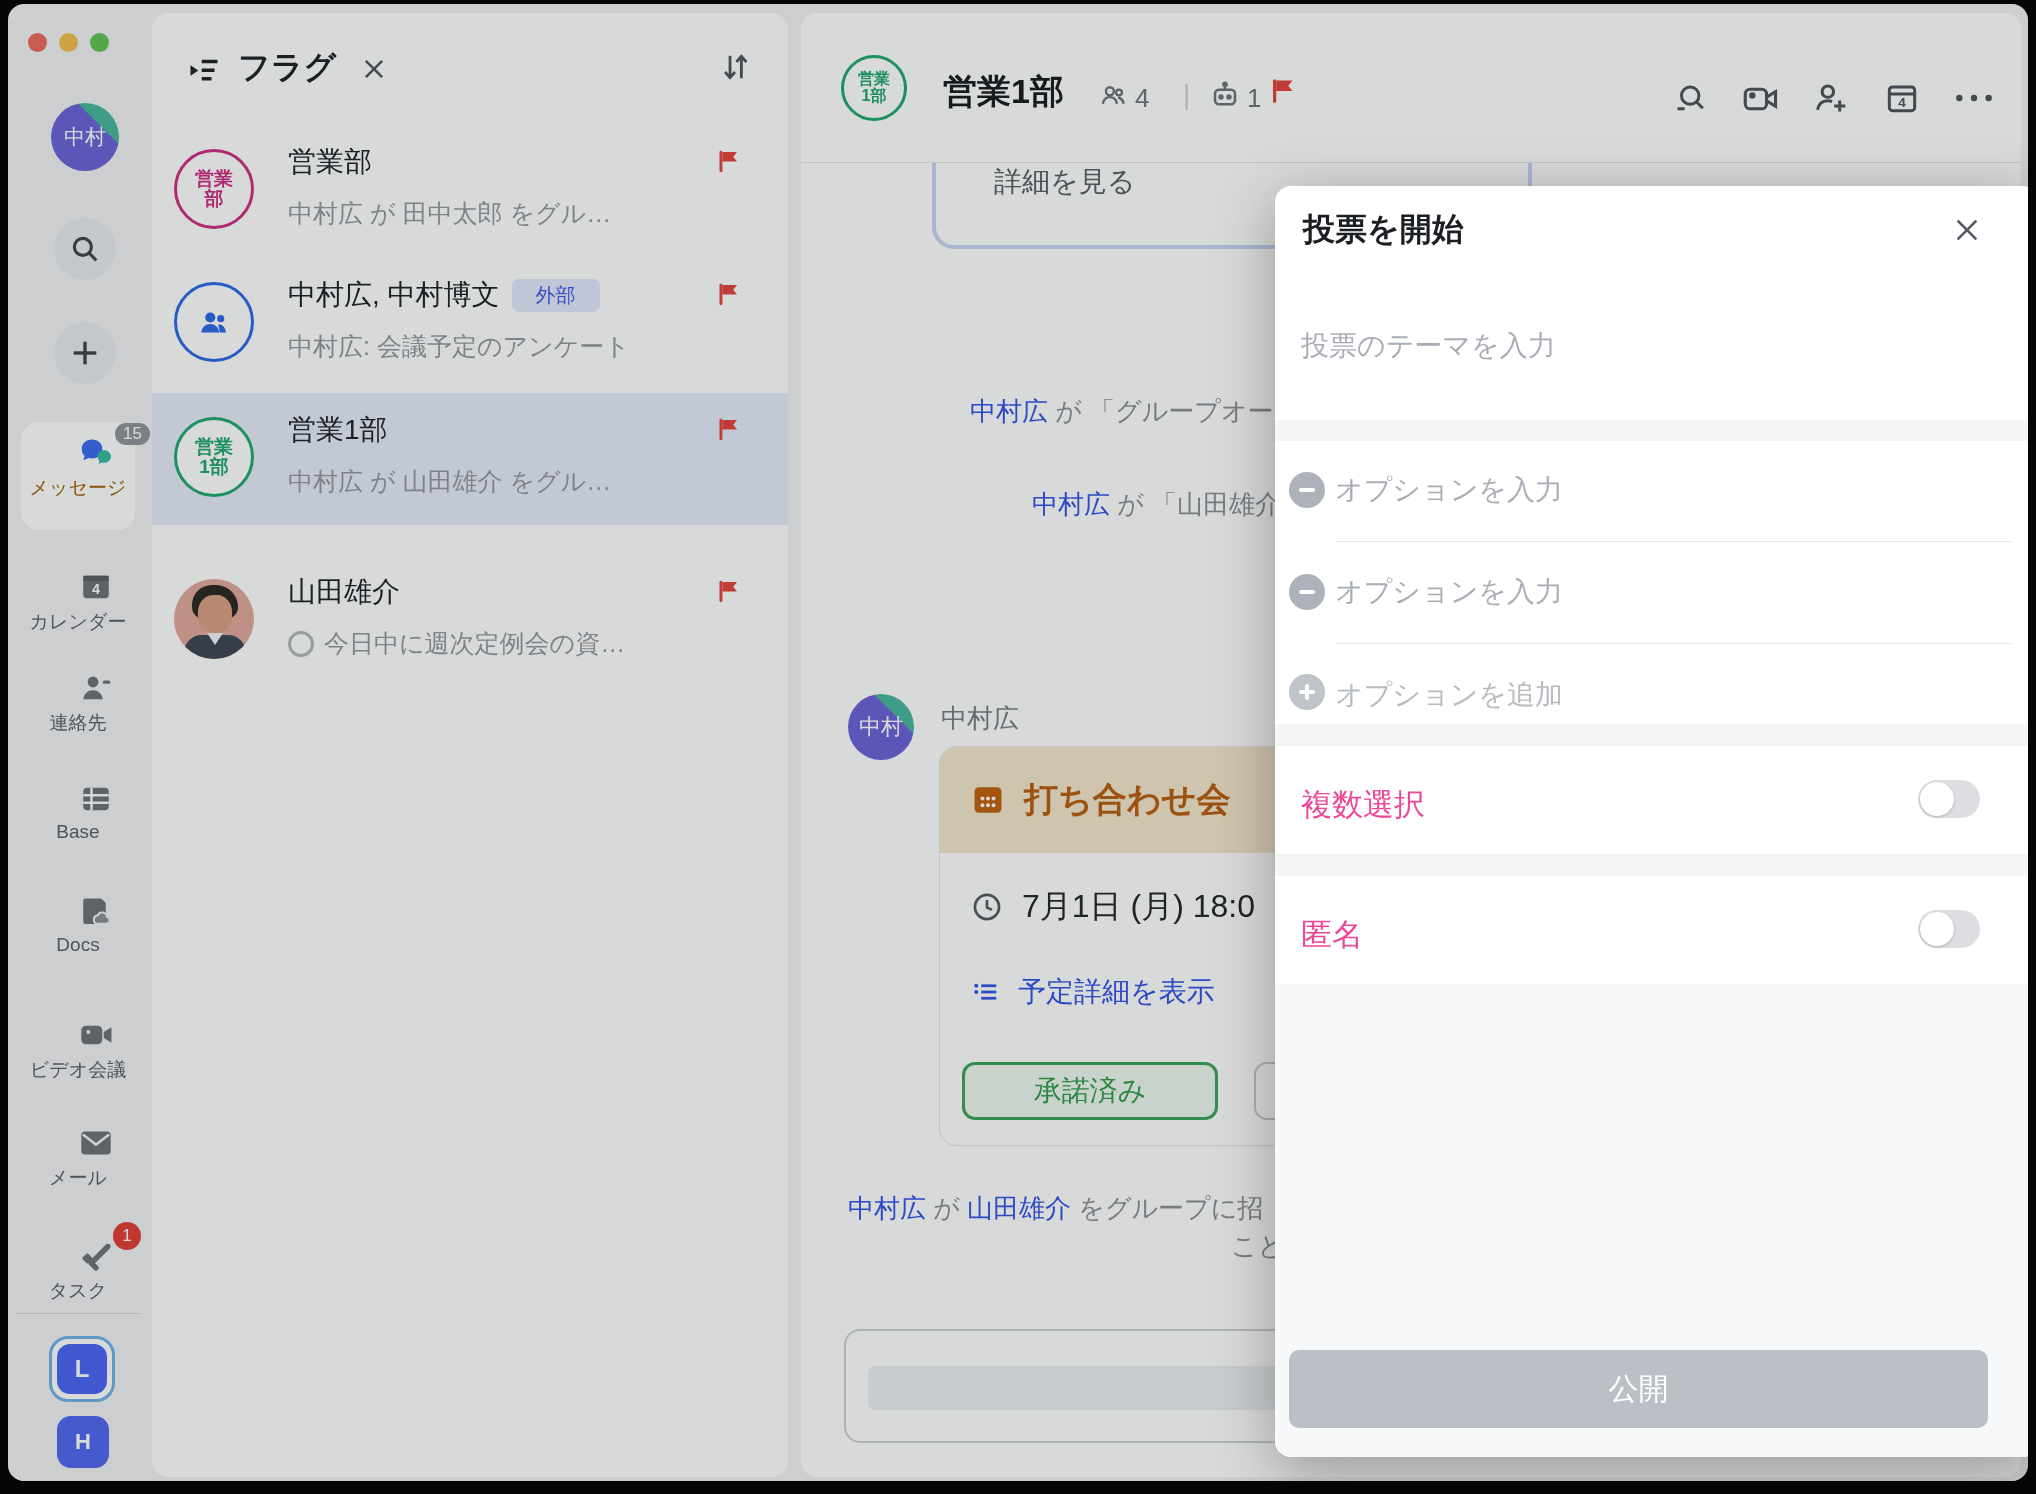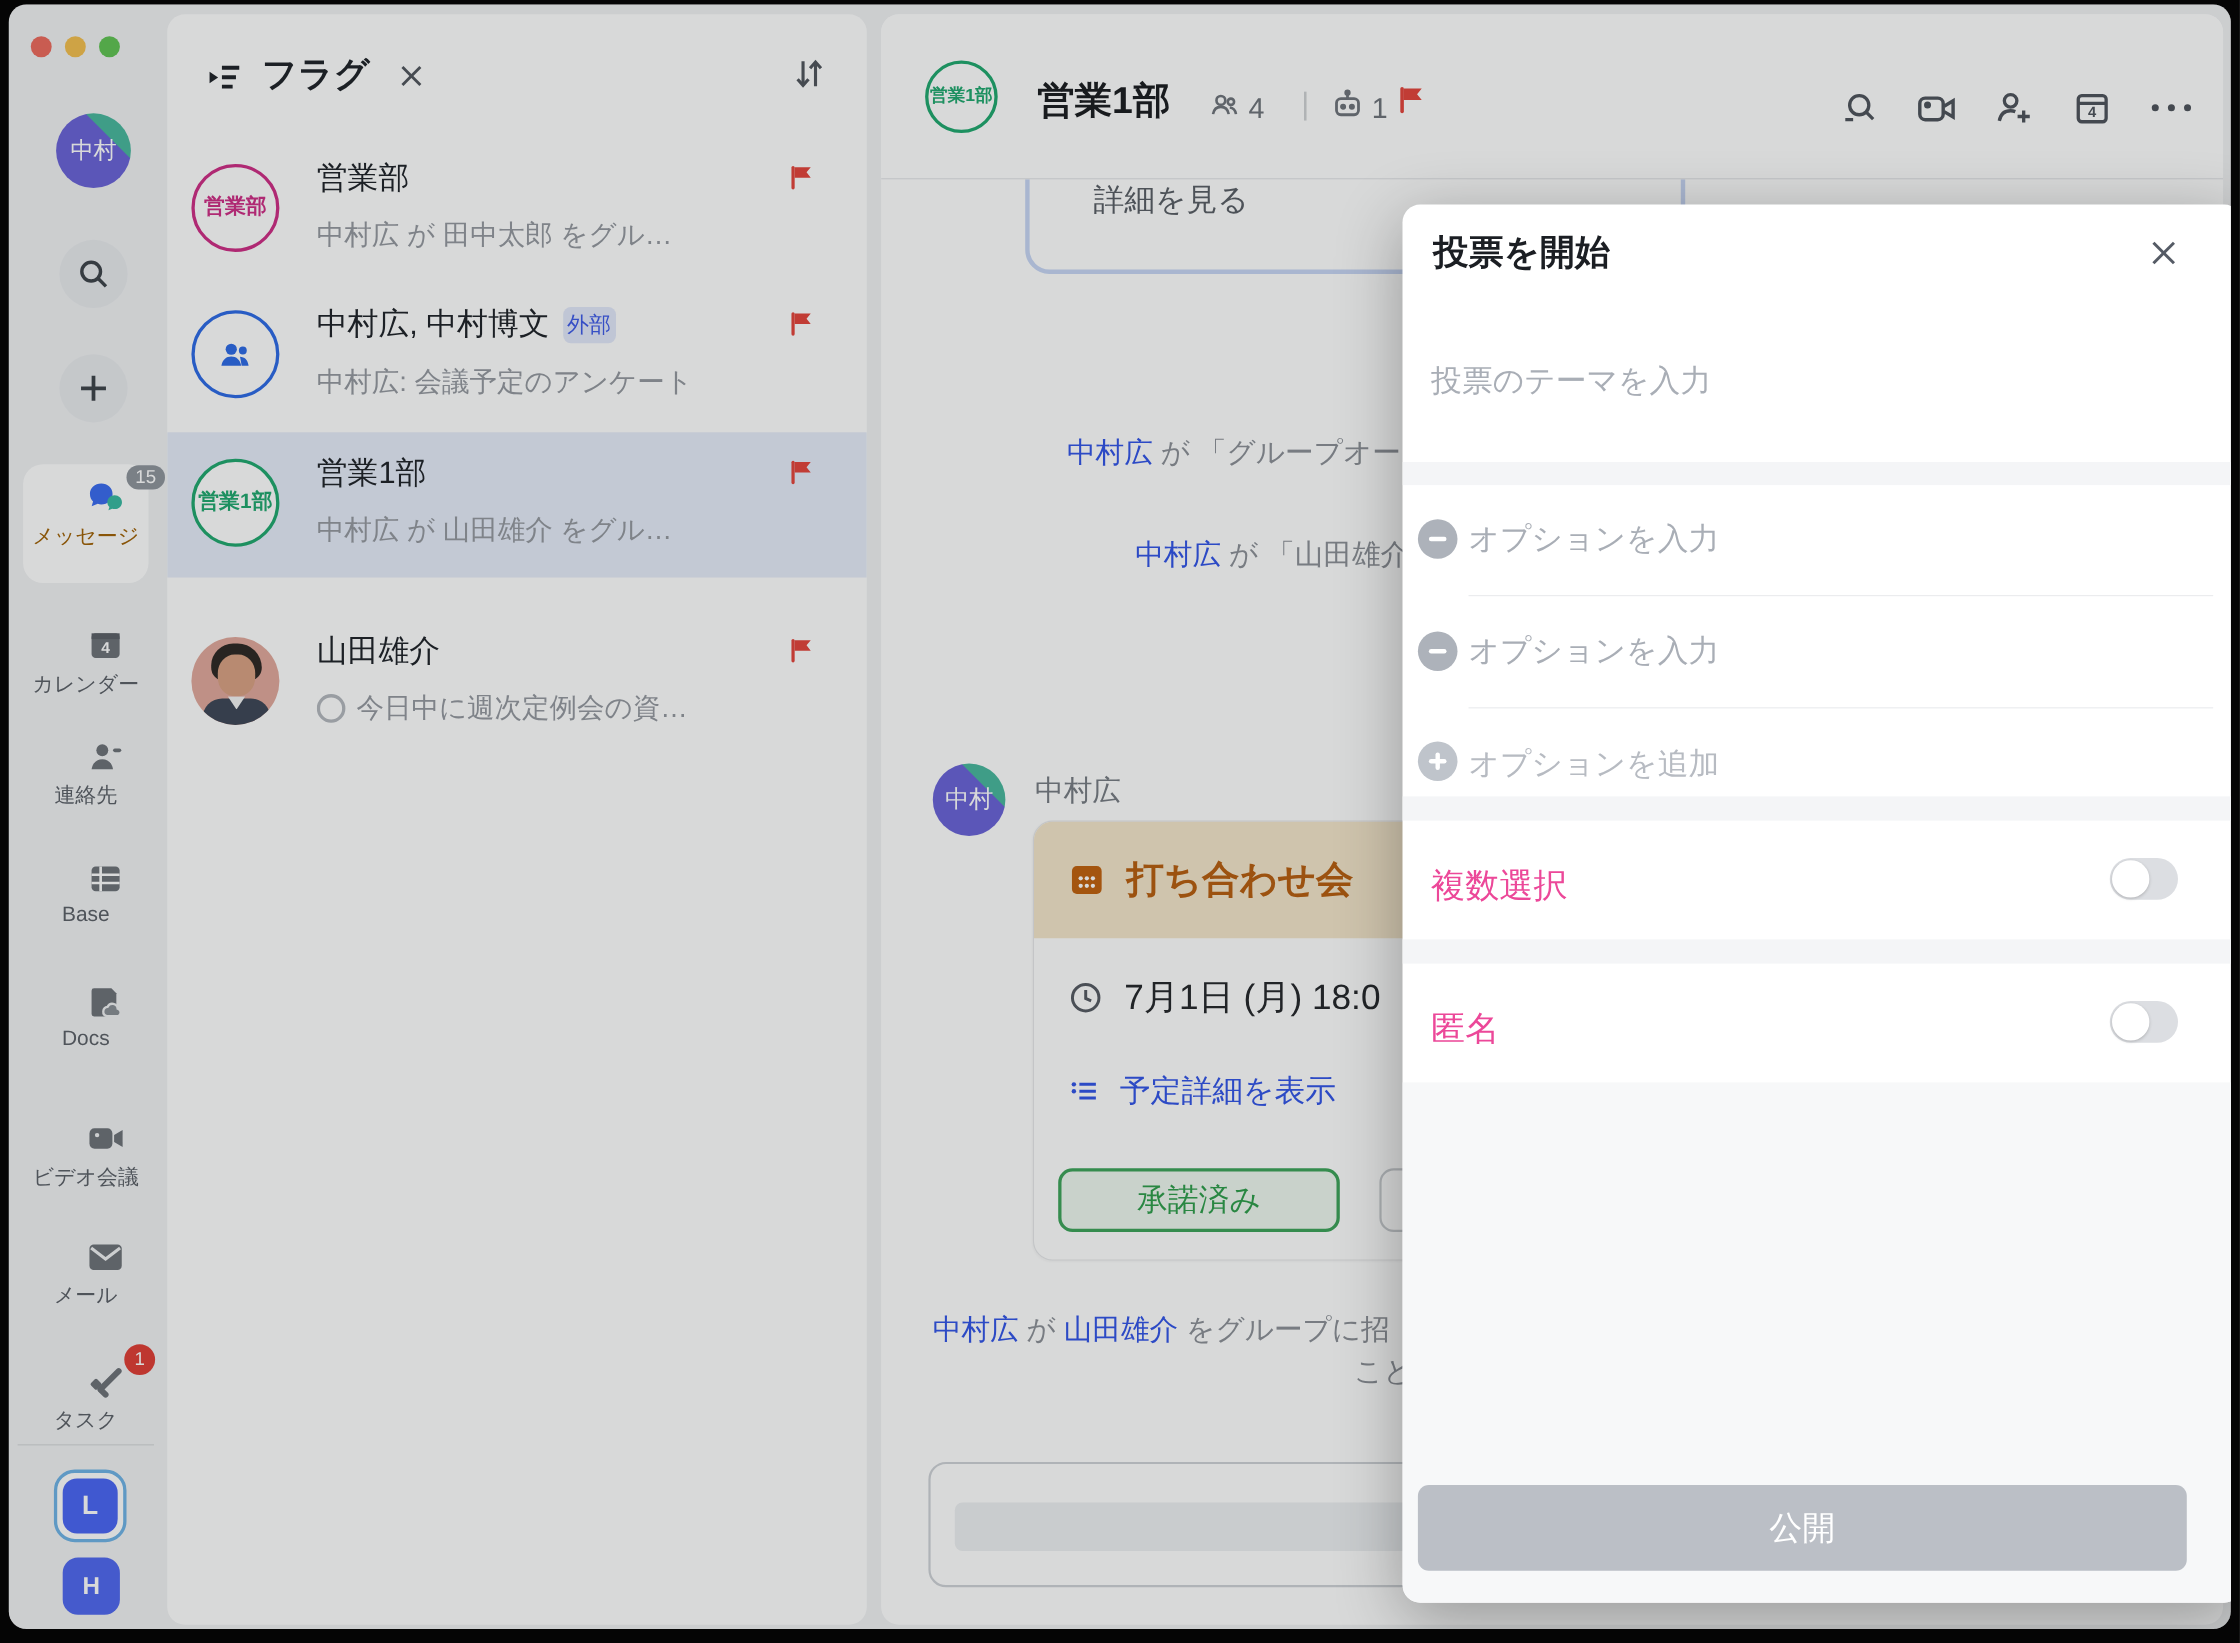--- a/index.html
+++ b/index.html
@@ -36,26 +36,26 @@
   
   .panel{position:absolute;top:9px;height:1464px;background:#fff;border-radius:16px;overflow:hidden;}
   .list-panel{left:144px;width:636px;}
   .chat-panel{left:793px;width:1220px;}
 
   
   .lh-title{position:absolute;left:86px;top:33px;font-size:32px;font-weight:bold;color:#1f2329;}
   .row{position:absolute;left:0;right:0;height:132px;}
   .row.sel{background:#e6ecf9;}
   .avatar-ring{position:absolute;left:22px;top:24px;width:80px;height:80px;border-radius:50%;background:#fff;
-    display:flex;align-items:center;justify-content:center;line-height:1.05;}
+    display:flex;flex-direction:column;align-items:center;justify-content:center;line-height:1.05;}
   .rt{position:absolute;left:136px;top:18px;font-size:28px;color:#1f2329;white-space:nowrap;display:flex;align-items:center;gap:12px;}
   .rs{position:absolute;left:136px;top:72px;font-size:25px;color:#9599a0;white-space:nowrap;max-width:420px;
     overflow:hidden;display:flex;align-items:center;gap:10px;}
   .flag{position:absolute;left:563px;top:22px;}
-  .b-ext{background:#e3e9fb;color:#3f5be8;font-size:20px;padding:3px 4px;border-radius:7px;}
+  .b-ext{background:#e3e9fb;color:#3f5be8;font-size:20px;padding:3px 24px;border-radius:7px;}
   .task-circle{width:26px;height:26px;border:3px solid #b4b8be;border-radius:50%;flex:none;}
   .photo{position:absolute;left:22px;top:24px;width:80px;height:80px;border-radius:50%;overflow:hidden;background:#e2a99c;}
   .photo .hair{position:absolute;left:18px;top:6px;width:46px;height:34px;border-radius:20px 22px 12px 12px;background:#2e2824;}
   .photo .face{position:absolute;left:24px;top:16px;width:34px;height:38px;border-radius:45%;background:#d9a183;}
   .photo .body{position:absolute;left:10px;top:56px;width:62px;height:36px;border-radius:18px;background:#3e4757;}
   .photo .collar{position:absolute;left:33px;top:54px;width:16px;height:12px;background:#f4f4f4;clip-path:polygon(0 0,100% 0,50% 100%);}
 
   
   .chat-header{position:absolute;left:0;right:0;top:0;height:150px;background:#fff;border-bottom:1px solid #e4e5e8;z-index:3;}
   .meta{color:#6f747b;font-size:26px;}

